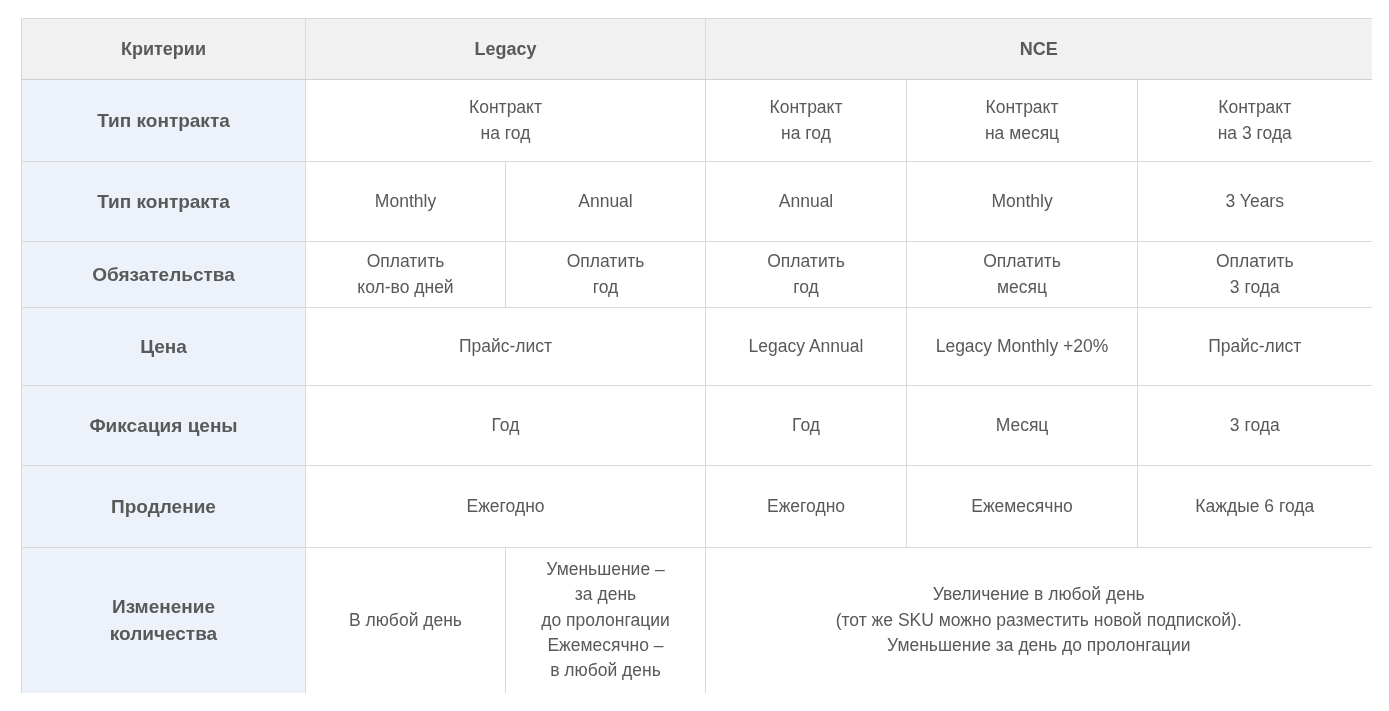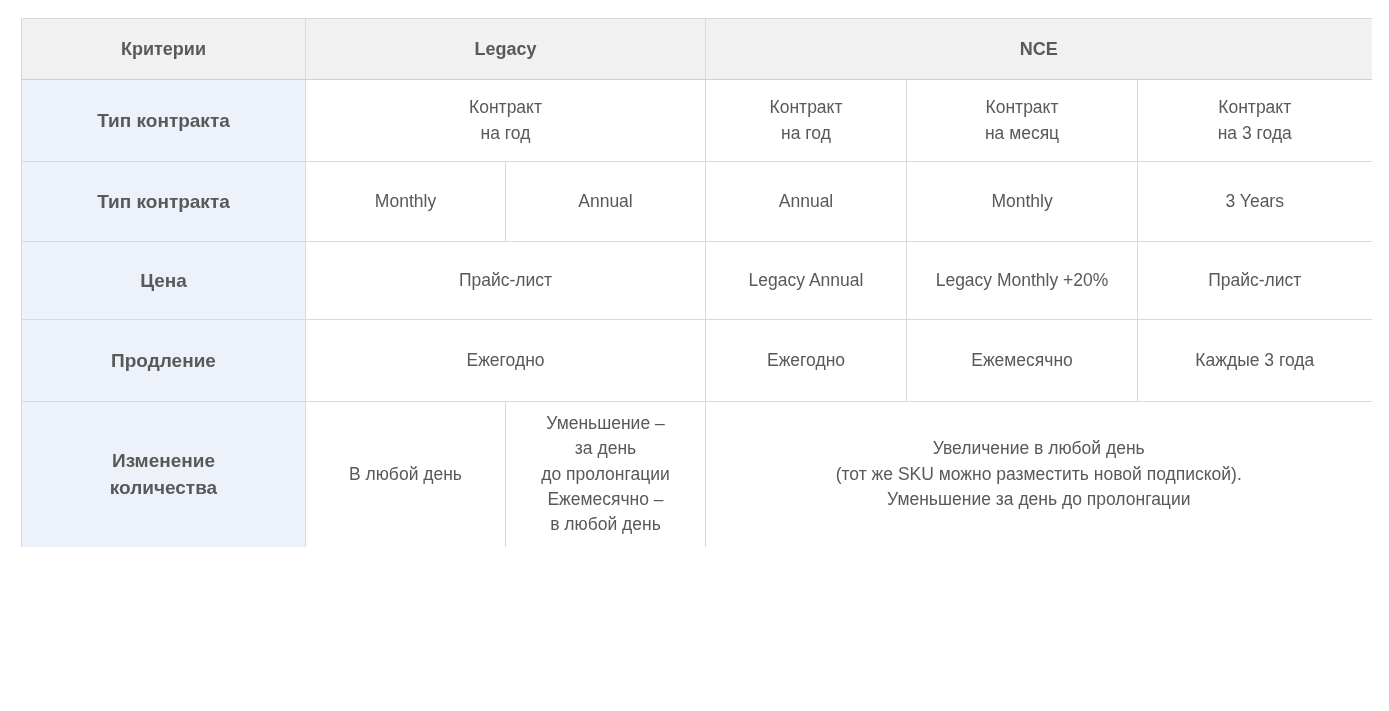--- a/index.html
+++ b/index.html
@@ -97,36 +97,56 @@
 
     <tr class="r-billing">
       <td class="rowlabel">Тип контракта</td>
       <td>Monthly</td>
       <td>Annual</td>
       <td>Annual</td>
       <td>Monthly</td>
       <td>3 Years</td>
     </tr>
 
+    <tr class="r-commit">
+      <td class="rowlabel">Обязательства</td>
+      <td>Оплатить
+кол-во дней</td>
+      <td>Оплатить
+год</td>
+      <td>Оплатить
+год</td>
+      <td>Оплатить
+месяц</td>
+      <td>Оплатить
+3 года</td>
+    </tr>
 
     <tr class="r-price">
       <td class="rowlabel">Цена</td>
       <td colspan="2">Прайс-лист</td>
       <td>Legacy Annual</td>
       <td>Legacy Monthly +20%</td>
       <td>Прайс-лист</td>
     </tr>
 
+    <tr class="r-pricelock">
+      <td class="rowlabel">Фиксация цены</td>
+      <td colspan="2">Год</td>
+      <td>Год</td>
+      <td>Месяц</td>
+      <td>3 года</td>
+    </tr>
 
     <tr class="r-renewal">
       <td class="rowlabel">Продление</td>
       <td colspan="2">Ежегодно</td>
       <td>Ежегодно</td>
       <td>Ежемесячно</td>
-      <td>Каждые 3 года</td>
+      <td>Каждые 6 года</td>
     </tr>
 
     <tr class="r-qty">
       <td class="rowlabel">Изменение
 количества</td>
       <td>В любой день</td>
       <td>Уменьшение –
 за день
 до пролонгации
 Ежемесячно –

